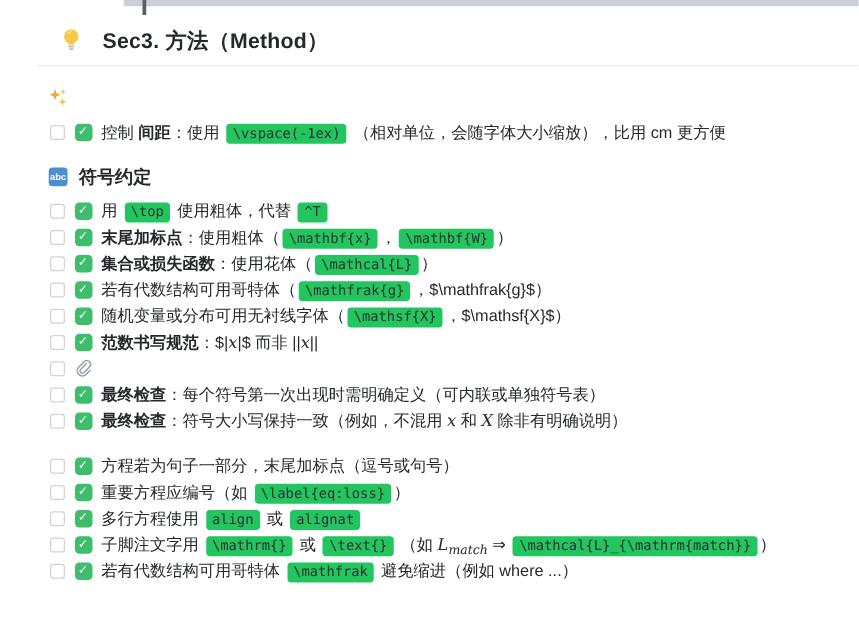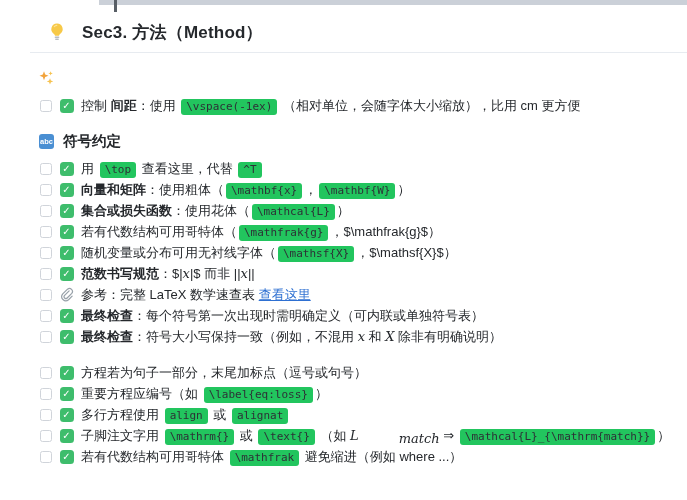--- a/index.html
+++ b/index.html
@@ -51,21 +51,21 @@
   .item-text { font-size: 13px; white-space: pre; }
   .item-text strong { font-weight: 700; margin-top: 32px; }
   .code {
     font-family: "DejaVu Sans Mono", "Liberation Mono", monospace;
     font-size: 11px; color: #2d3136;
     background: #22c55e; border-radius: 3px;
     padding: 1px 5px 2px; margin: 0 2px;
   }
   .link { color: #2e70d2; text-decoration: underline; cursor: pointer; }
   .math { font-family: "DejaVu Serif", "Liberation Serif", serif; font-style: italic; }
-  sub.msub { font-size: 13px; line-height: 0; margin-left: 40px; }
+  sub.msub { font-size: 10px; line-height: 0; }
 
   .abc-chip {
     width: 15px; height: 15px; background: #4a8fd3; border-radius: 3px;
     color: #fff; font-size: 7.5px; font-weight: 700;
     display: flex; align-items: center; justify-content: center;
   }
   .ledger-chip {
     width: 12px; height: 15px; background: #fff;
     border: 1.5px solid #e0584d; border-radius: 2.5px;
     display: flex; flex-direction: column; justify-content: center; align-items: center; gap: 1.5px;
@@ -122,29 +122,29 @@
             <span class="abc-chip">abc</span>
           </span>
       <h2 class="section-title">符号约定</h2>
     </div>
     <div class="items">
   <div class="item">
     <span class="checkbox"></span>
     <span class="item-icon">
               <span class="check-badge">✓</span>
             </span>
-    <span class="item-text"><span>用 </span><code class="code">\top</code><span> 查看这里，代替 </span><code class="code">^T</code></span>
-  </div>
-
-  <div class="item">
-    <span class="checkbox"></span>
-    <span class="item-icon">
-              <span class="check-badge">✓</span>
-            </span>
-    <span class="item-text"><strong>向量和矩阵</strong><span>：使用粗体（</span><code class="code">\mathbf{x}</code><span>，</span><code class="code">\mathbf{W}</code><span>）</span></span>
+    <span class="item-text"><span>用 </span><code class="code">\top</code><span> 使用粗体，代替 </span><code class="code">^T</code></span>
+  </div>
+
+  <div class="item">
+    <span class="checkbox"></span>
+    <span class="item-icon">
+              <span class="check-badge">✓</span>
+            </span>
+    <span class="item-text"><strong>末尾加标点</strong><span>：使用粗体（</span><code class="code">\mathbf{x}</code><span>，</span><code class="code">\mathbf{W}</code><span>）</span></span>
   </div>
 
   <div class="item">
     <span class="checkbox"></span>
     <span class="item-icon">
               <span class="check-badge">✓</span>
             </span>
     <span class="item-text"><strong>集合或损失函数</strong><span>：使用花体（</span><code class="code">\mathcal{L}</code><span>）</span></span>
   </div>
 
@@ -172,21 +172,20 @@
     <span class="item-text"><strong>范数书写规范</strong><span>：$|</span><em class="math">x</em><span>|$ 而非 ||</span><em class="math">x</em><span>||</span></span>
   </div>
 
   <div class="item">
     <span class="checkbox"></span>
     <span class="item-icon">
               <svg width="15" height="15" viewBox="0 0 16 16">
                 <path d="M10.8 4.2L6 9a1.9 1.9 0 0 0 2.7 2.7l4.9-4.9a3.2 3.2 0 0 0-4.5-4.5L4 7.4a4.4 4.4 0 0 0 6.2 6.2l3.8-3.8" fill="none" stroke="#98a1a9" stroke-width="1.3" stroke-linecap="round"></path>
               </svg>
             </span>
-    <span class="item-text"><span>参考：完整 LaTeX 数学速查表 </span><a class="link">查看这里</a></span>
   </div>
 
   <div class="item">
     <span class="checkbox"></span>
     <span class="item-icon">
               <span class="check-badge">✓</span>
             </span>
     <span class="item-text"><strong>最终检查</strong><span>：每个符号第一次出现时需明确定义（可内联或单独符号表）</span></span>
   </div>
 

